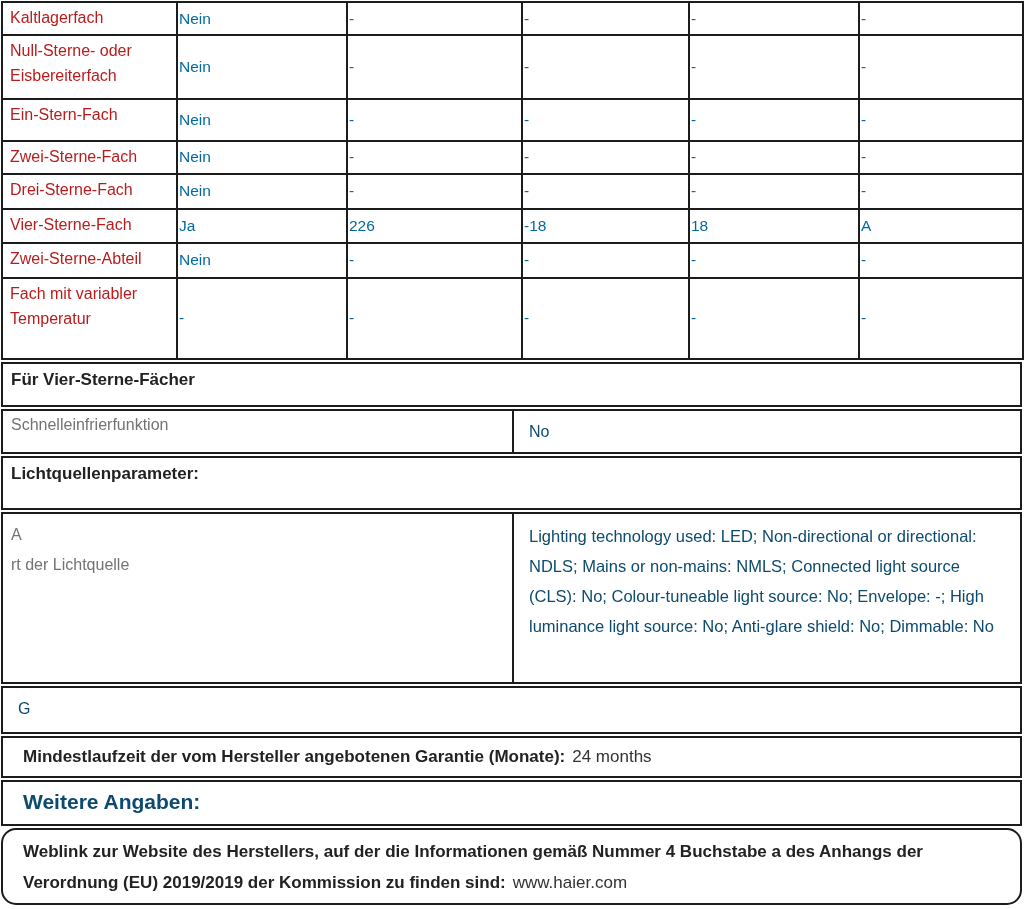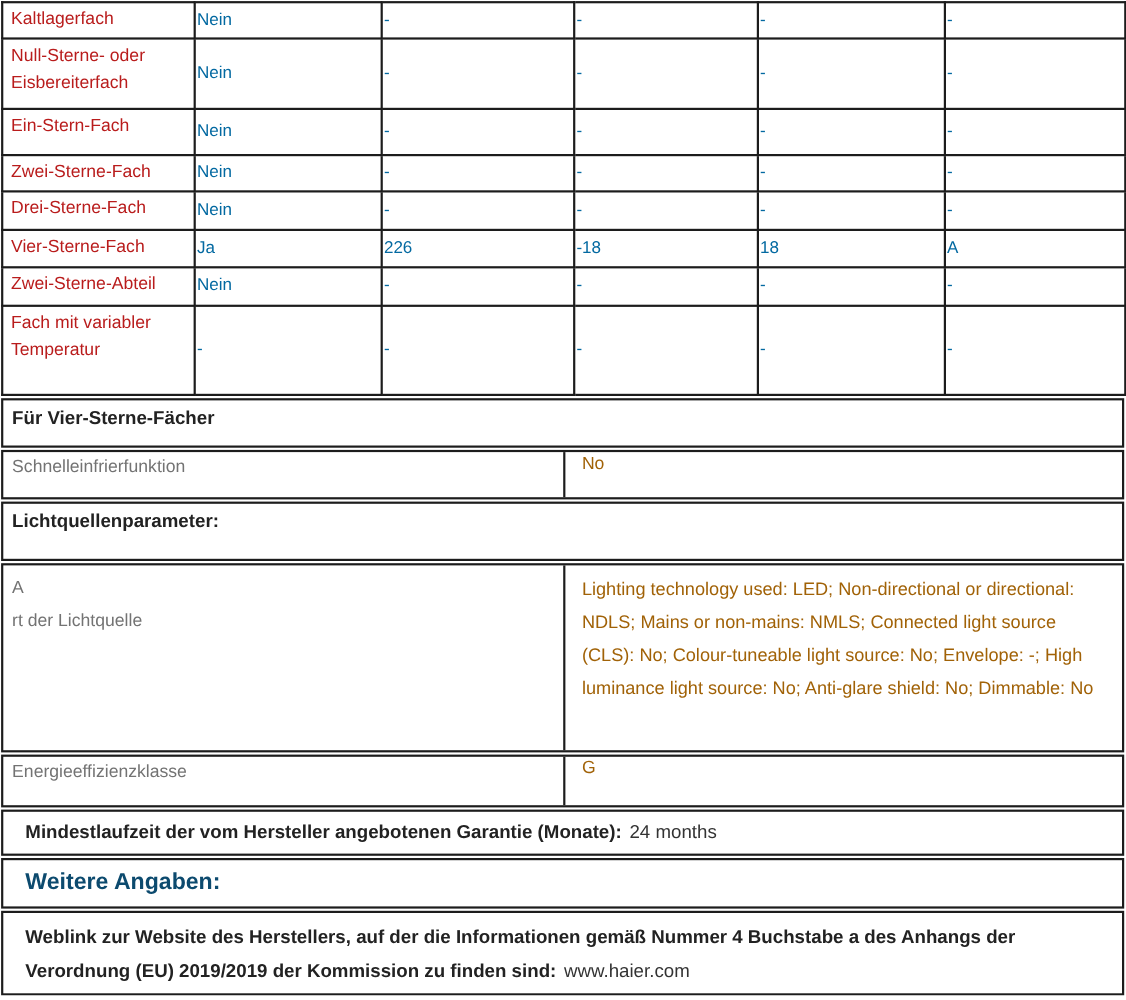--- a/index.html
+++ b/index.html
@@ -60,23 +60,23 @@
   .two .lft {
     width: 511px;
     flex: 0 0 511px;
     border-right: 2px solid #1c1c1c;
     padding: 5px 8px;
     font-size: 16px;
     color: #737373;
   }
   .two .rgt {
     flex: 1 1 auto;
-    padding: 2px 14px 4px 15px;
+    padding: 12px 14px 4px 15px;
     font-size: 16px;
-    color: #a16207;
+    color: #0c4a6e;
   }
 
   .b-four   { height: 45px; }
   .b-fast   { height: 45px; }
   .b-lhdr   { height: 54px; }
   .b-light  { height: 172px; }
   .b-energy { height: 48px; }
 
   .b-light .lft { line-height: 30px; padding-top: 6px; }
   .b-light .lft span { display: block; }
@@ -97,20 +97,21 @@
     padding: 8px 12px 0 20px;
     font-size: 21px;
     font-weight: bold;
     color: #0c4a6e;
   }
   .b-web {
     height: 77px;
     padding: 6px 30px 0 20px;
     font-size: 17px;
     line-height: 31px;
+    border-radius: 15px;
   }
   .bold-lbl { font-weight: bold; color: #222222; }
   .plain-val { font-weight: normal; color: #333333; margin-left: 7px; }
 </style>
 </head>
 <body>
 
 <div class="sheet">
 
   <table class="cmp">
@@ -201,21 +202,20 @@
 
   <div class="blk b-light two">
     <div class="lft">
       <span>A</span>
       <span>rt der Lichtquelle</span>
     </div>
     <div class="rgt">Lighting technology used: LED; Non-directional or directional: NDLS; Mains or non-mains: NMLS; Connected light source (CLS): No; Colour-tuneable light source: No; Envelope: -; High luminance light source: No; Anti-glare shield: No; Dimmable: No</div>
   </div>
 
   <div class="blk b-energy two">
-    <div class="lft">Energieeffizienzklasse</div>
     <div class="rgt">G</div>
   </div>
 
   <div class="blk b-warranty">
     <span class="bold-lbl">Mindestlaufzeit der vom Hersteller angebotenen Garantie (Monate):</span><span class="plain-val">24 months</span>
   </div>
 
   <div class="blk b-more">Weitere Angaben:</div>
 
   <div class="blk b-web">

